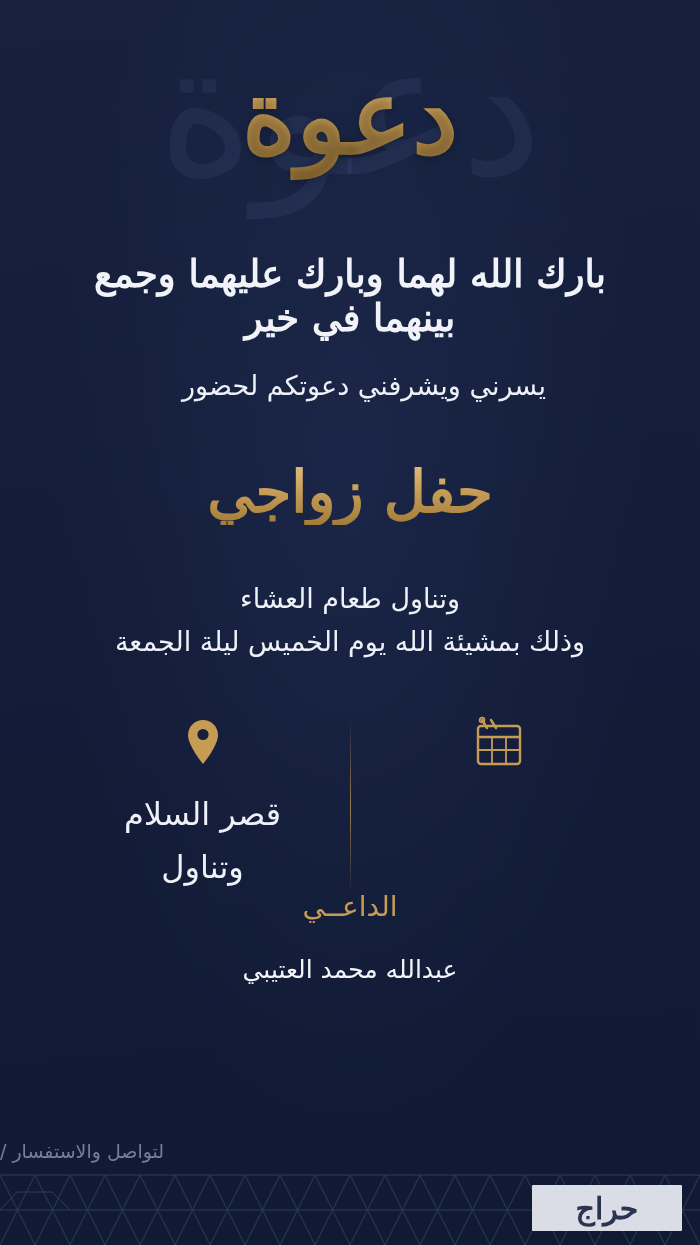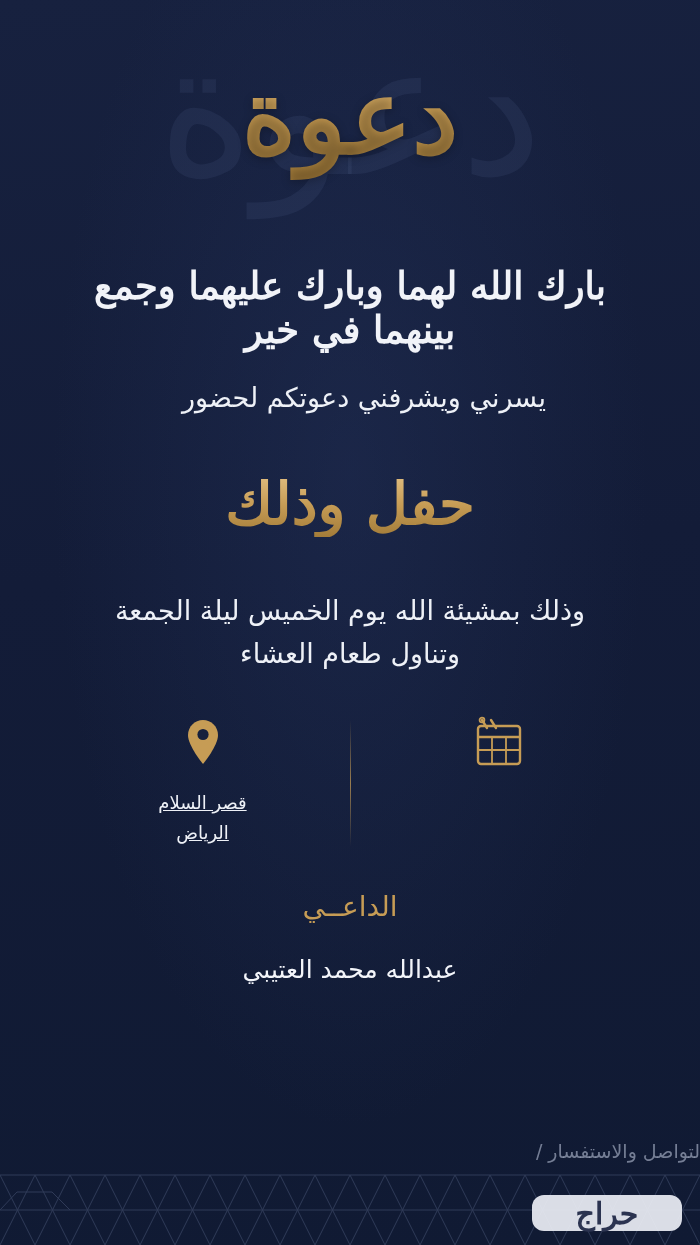--- a/index.html
+++ b/index.html
@@ -55,21 +55,21 @@
     font-weight: 700;
     color: #c8a15c;
     background: linear-gradient(180deg, #e3c083 0%, #c59a52 45%, #9c7636 100%);
     -webkit-background-clip: text;
     background-clip: text;
     -webkit-text-fill-color: transparent;
     text-shadow: 0 2px 10px rgba(0,0,0,0.25);
   }
   .content {
     position: absolute;
-    top: 264px;
+    top: 252px;
     left: 0;
     width: 100%;
     text-align: center;
   }
   .basmala {
     font-family: "DejaVu Serif", "Liberation Serif", serif;
     font-size: 38px;
     line-height: 1.15;
     color: #f1f3f8;
     padding: 0 60px;
@@ -124,24 +124,23 @@
     color: #eef1f7;
   }
   .info-icon {
     height: 62px;
     display: flex;
     align-items: center;
     justify-content: center;
   }
   .info-text {
     margin-top: 14px;
-    font-size: 18px;
+    font-size: 32px;
     line-height: 1.65;
     letter-spacing: 2px;
-    text-decoration: underline;
   }
   .divider {
     width: 1px;
     align-self: stretch;
     min-height: 120px;
     margin: 8px 22px 0 22px;
     background: linear-gradient(180deg, rgba(198,156,85,0) 0%, rgba(198,156,85,0.75) 50%, rgba(198,156,85,0) 100%);
   }
   .host {
     position: absolute;
@@ -160,42 +159,42 @@
     font-size: 25px;
     font-weight: 400;
     color: #f3f5fa;
     letter-spacing: 1px;
   }
   .contact {
     position: absolute;
     top: 1140px;
     left: 0;
     width: 100%;
-    text-align: right;
+    text-align: left;
     font-size: 19px;
     color: rgba(200,210,230,0.55);
     letter-spacing: 1px;
   }
   
   .pattern {
     position: absolute;
     left: 0;
     bottom: 0;
     width: 100%;
     height: 110px;
     opacity: 0.28;
     pointer-events: none;
   }
   .watermark {
     position: absolute;
     right: 18px;
     bottom: 14px;
     width: 150px;
-    height: 36px;
-    border-radius: 12px;
+    height: 46px;
+    border-radius: 1px;
     background: rgba(235,238,245,0.92);
     display: flex;
     align-items: center;
     justify-content: center;
     font-family: "DejaVu Serif", "Liberation Serif", serif;
     font-size: 30px;
     font-weight: 700;
     color: #2b3category;
     color: #2b3350;
     letter-spacing: 2px;
@@ -207,24 +206,24 @@
 <div class="card">
 
   <div class="vignette"></div>
 
   <div class="ghost-title">دعوة</div>
   <div class="title">دعوة</div>
 
   <div class="content">
     <div class="basmala">بارك الله لهما وبارك عليهما وجمع بينهما في خير</div>
     <div class="invite-line">يسرني ويشرفني دعوتكم لحضور</div>
-    <div class="occasion">حفل وذلك</div>
+    <div class="occasion">حفل زواجي</div>
     <div class="details">
+      <div>وتناول طعام العشاء</div>
       <div>وذلك بمشيئة الله يوم الخميس ليلة الجمعة</div>
-      <div>وتناول طعام العشاء</div>
     </div>
   </div>
 
   <div class="info-row">
 
     <div class="info-col">
       <div class="info-icon">
         <svg width="56" height="54" viewBox="0 0 56 54" fill="none" xmlns="http://www.w3.org/2000/svg">
           <rect x="8" y="10" width="42" height="38" rx="3" stroke="#c69c55" stroke-width="2.4"></rect>
           <line x1="8" y1="21" x2="50" y2="21" stroke="#c69c55" stroke-width="2.4"></line>
@@ -242,21 +241,21 @@
 
     <div class="info-col">
       <div class="info-icon">
         <svg width="40" height="54" viewBox="0 0 40 54" fill="none" xmlns="http://www.w3.org/2000/svg">
           <path d="M20 4 C11.7 4 5 10.7 5 19 C5 30 20 48 20 48 C20 48 35 30 35 19 C35 10.7 28.3 4 20 4 Z" fill="#c69c55"></path>
           <circle cx="20" cy="18.5" r="5.6" fill="#16203d"></circle>
         </svg>
       </div>
       <div class="info-text">
         <div>قصر السلام</div>
-        <div>الرياض</div>
+        <div>وتناول</div>
       </div>
     </div>
 
   </div>
 
   <div class="host">
     <div class="host-label">الداعــي</div>
     <div class="host-name">عبدالله محمد العتيبي</div>
   </div>
 

